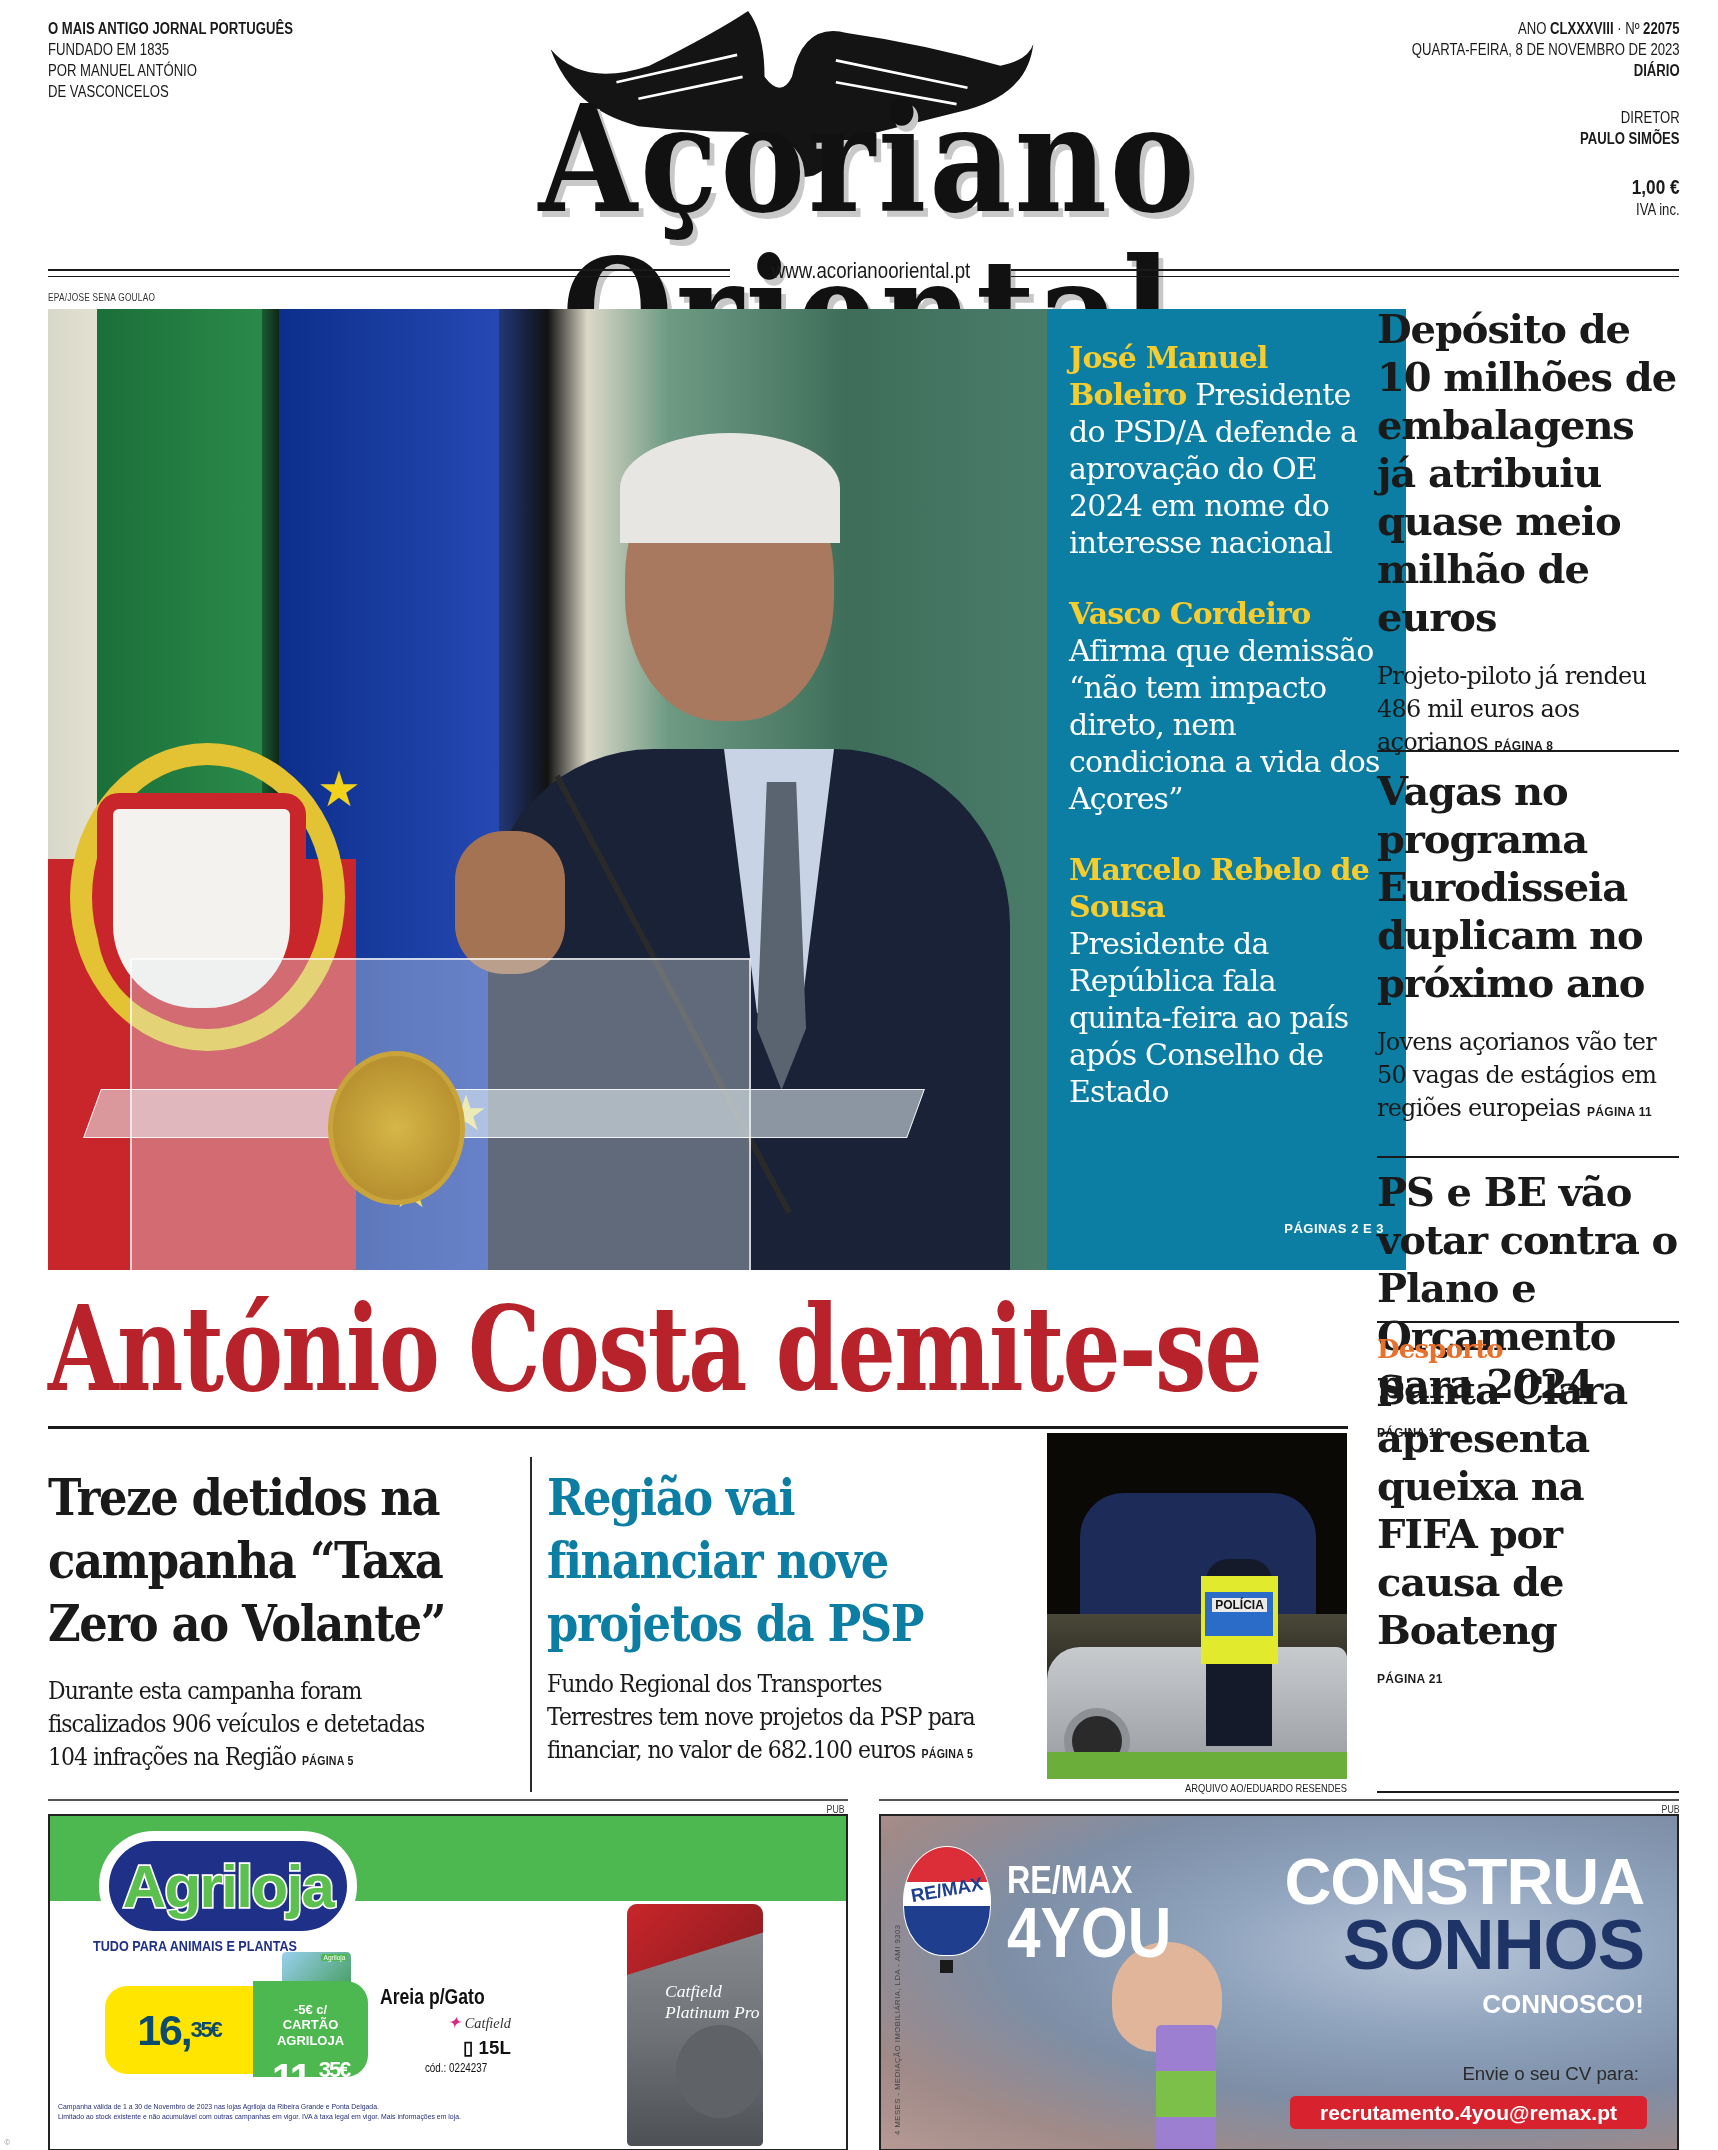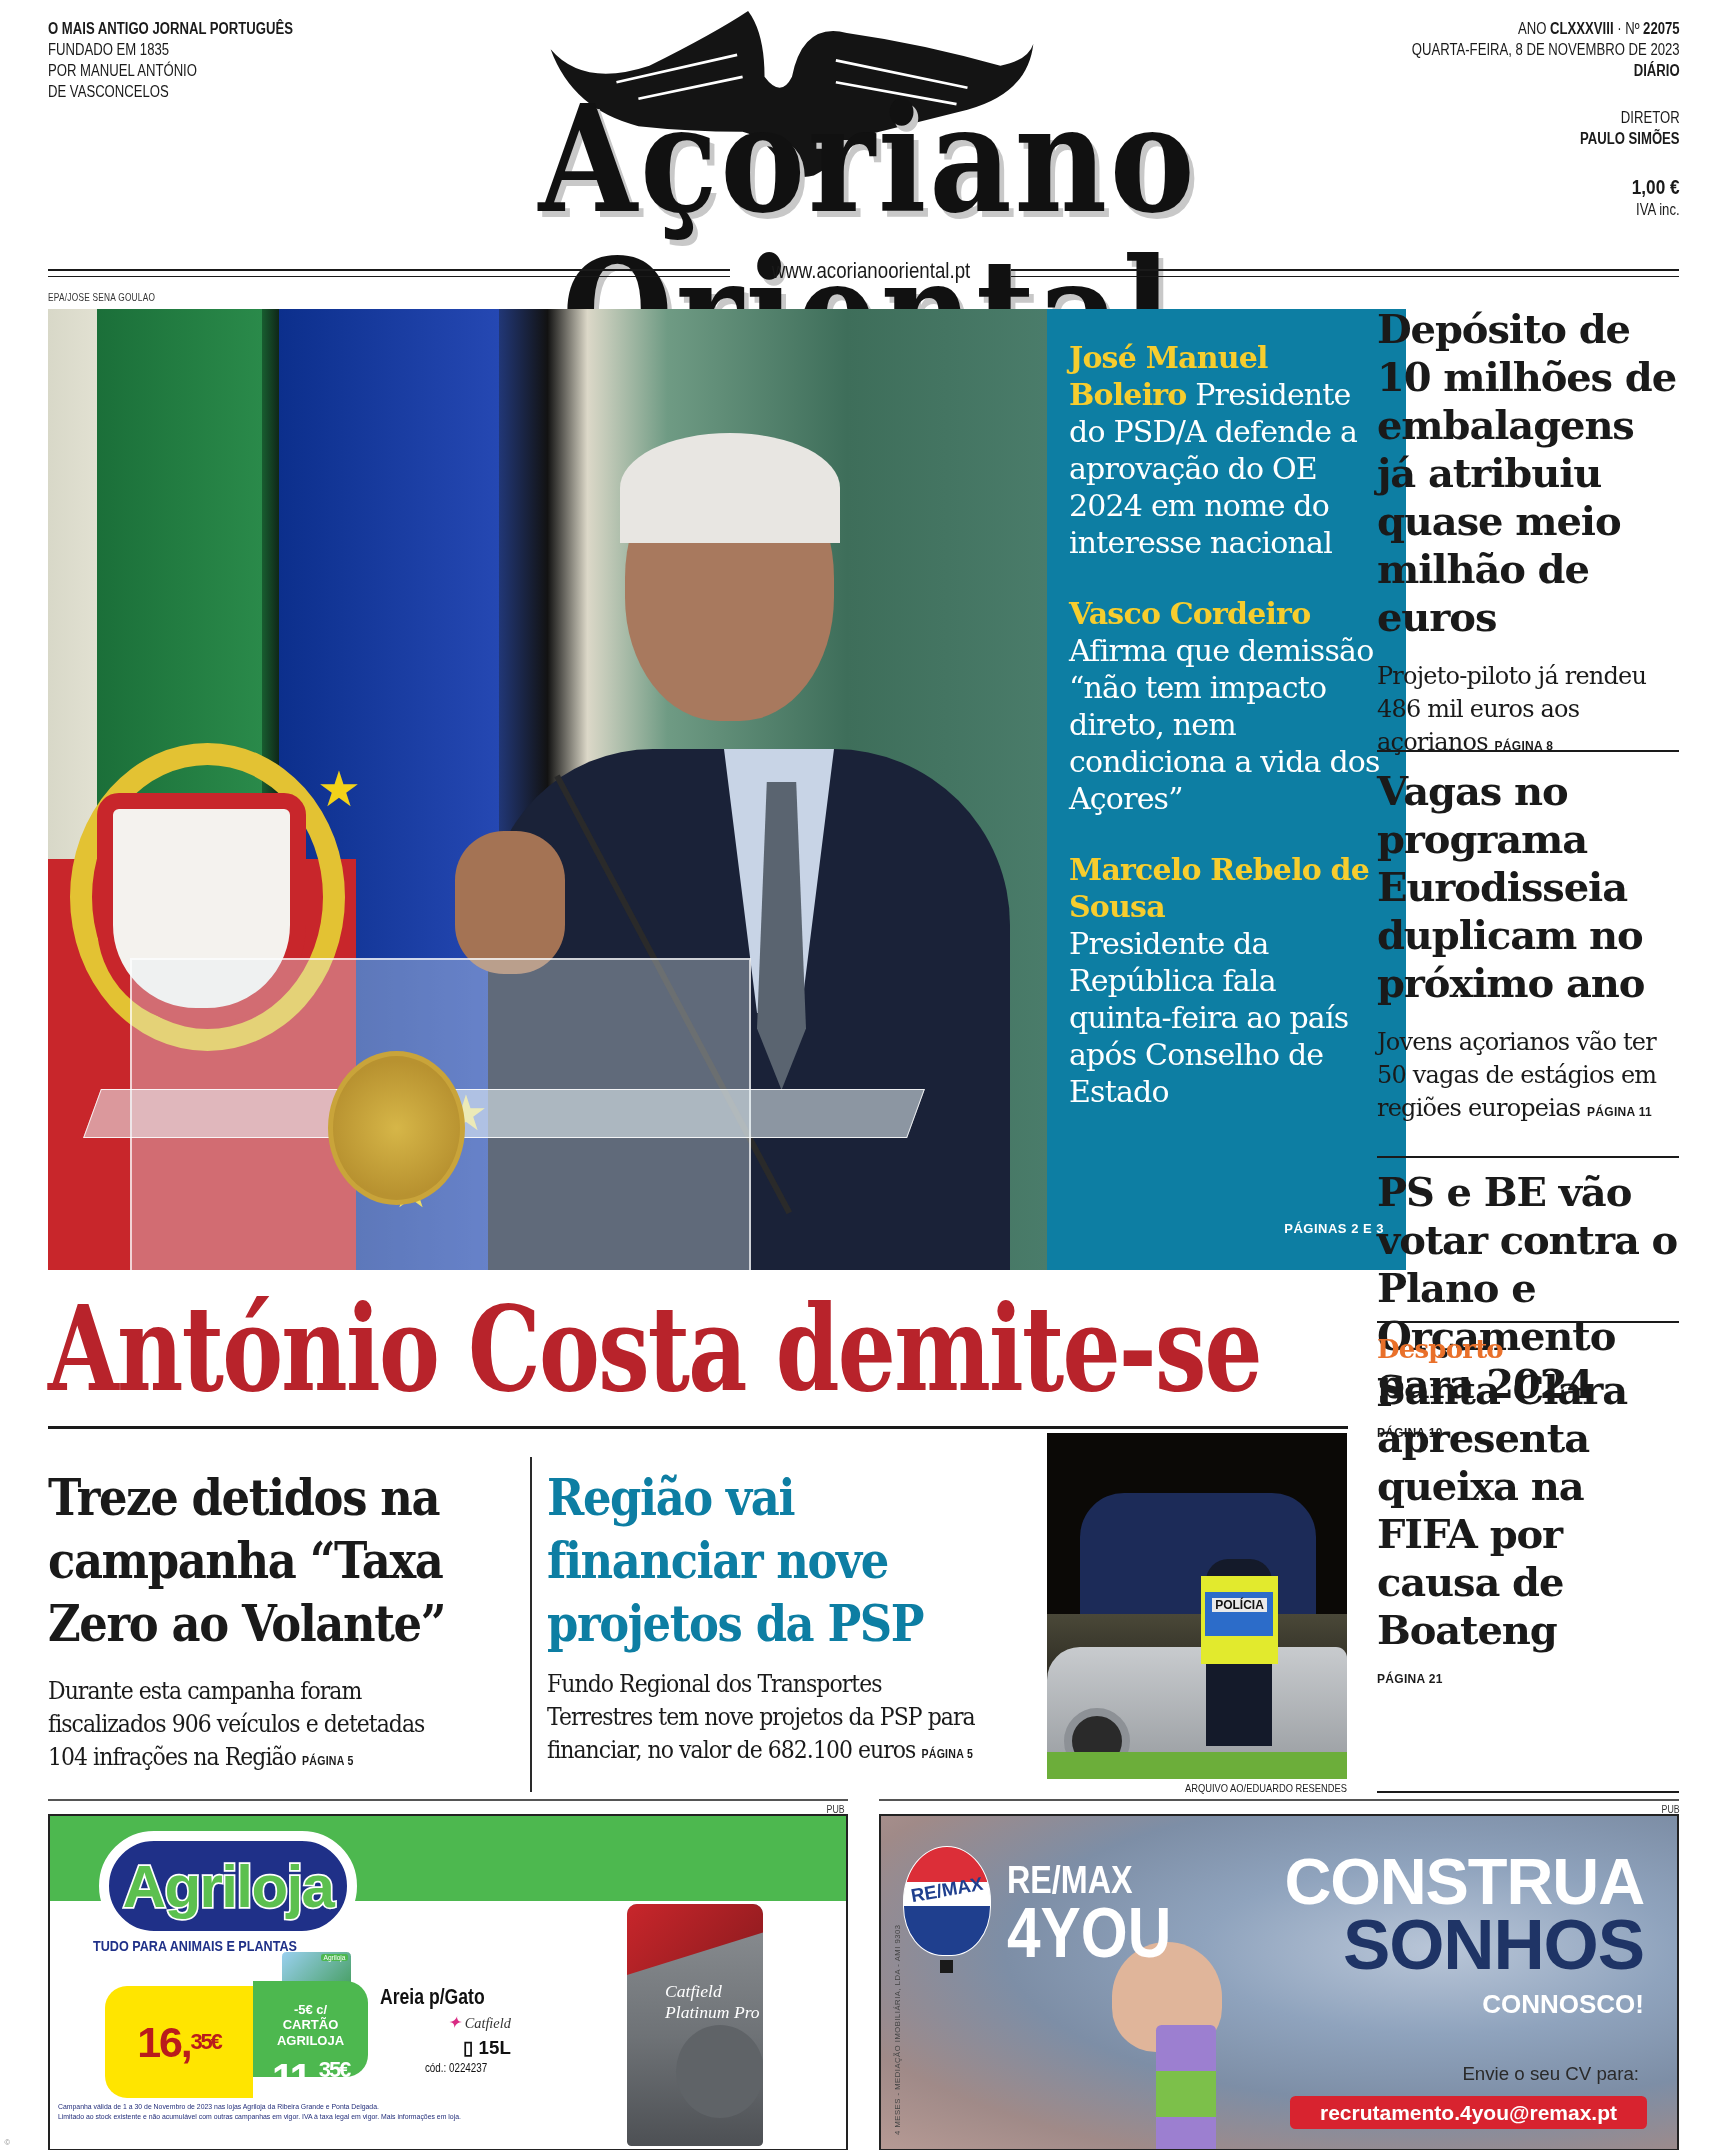--- a/index.html
+++ b/index.html
@@ -82,21 +82,21 @@
   
   .ad-rule { height: 2.2px; background: #555; }
   .pub { font-family: "Liberation Sans", sans-serif; font-size: 11px; color: #333; transform: scaleX(0.8); transform-origin: right top; }
   .ad-box { border: 2.2px solid #222; overflow: hidden; }
 
   .agri { left: 48px; top: 1814px; width: 800px; height: 337px; background: #ffffff; }
   .agri-green { position: absolute; left: 0; top: 0; width: 100%; height: 85px; background: #4db84f; }
   .agri-logo { position: absolute; left: 49px; top: 15.4px; width: 258px; height: 110px; background: #1f3088; border-radius: 55px; border: 10px solid #fff; display:flex; align-items:center; justify-content:center; }
   .agri-logo span { font-family: "Liberation Sans", sans-serif; font-weight: bold; font-size: 60px; color: #5cc04f; letter-spacing: -1.6px; -webkit-text-stroke: 3.3px #fff; paint-order: stroke fill; }
   .agri-tag { position:absolute; left: 43px; top: 121px; font-family: "Liberation Sans", sans-serif; font-weight: bold; font-size: 15.4px; color: #1f3088; transform: scaleX(0.82); transform-origin:left top; }
-  .agri-price1 { position:absolute; left: 55px; top: 170px; width: 148px; height: 112px; background: #ffe500; border-radius: 22px 0 0 22px; display:flex; align-items:center; justify-content:center; font-family: "Liberation Sans", sans-serif; font-weight: bold; font-size: 43px; color: #b91c1c; letter-spacing: -2.2px; transform: scaleX(1); }
+  .agri-price1 { position:absolute; left: 55px; top: 170px; width: 148px; height: 88px; background: #ffe500; border-radius: 22px 0 0 22px; display:flex; align-items:center; justify-content:center; font-family: "Liberation Sans", sans-serif; font-weight: bold; font-size: 43px; color: #0c4a6e; letter-spacing: -2.2px; transform: scaleX(1); }
   .agri-price1 sup, .agri-price2 sup { font-size: 22px; vertical-align: 15.4px; }
   .agri-price2 { position:absolute; left: 203px; top: 165px; width: 115px; height: 96px; background: #4db84f; border-radius: 0 22px 22px 0; text-align: center; color: #fff; font-family: "Liberation Sans", sans-serif; font-weight: bold; padding-top: 21px; }
   .agri-price2 .l1 { font-size: 13px; line-height: 15.4px; }
   .agri-price2 .big { font-size: 40px; line-height: 43px; letter-spacing: -2.2px; }
   .agri-card { position:absolute; left: 231px; top: 135px; width: 71px; height: 47px; background: linear-gradient(135deg,#9ad0f0,#3f9a56); border-radius: 5.5px; border: 1.6px solid #fff; }
   .agri-card span { position:absolute; right: 3.3px; top: 2.2px; font-size: 6.6px; color:#fff; background:#4db84f; padding: 0 2.2px; border-radius: 2.2px; font-family:"Liberation Sans",sans-serif; }
   .agri-prod { position:absolute; left: 330px; top: 168px; font-family: "Liberation Sans", sans-serif; color: #111; text-align: right; }
   .agri-prod .t { font-size: 22px; font-weight: bold; transform: scaleX(0.8); transform-origin:left top; }
   .agri-prod .brand { font-family: "Liberation Serif", serif; font-style: italic; font-size: 14.3px; color: #333; margin-top: 3.3px; }
   .agri-prod .brand-icon { color: #d92a83; font-size: 16.5px; }

